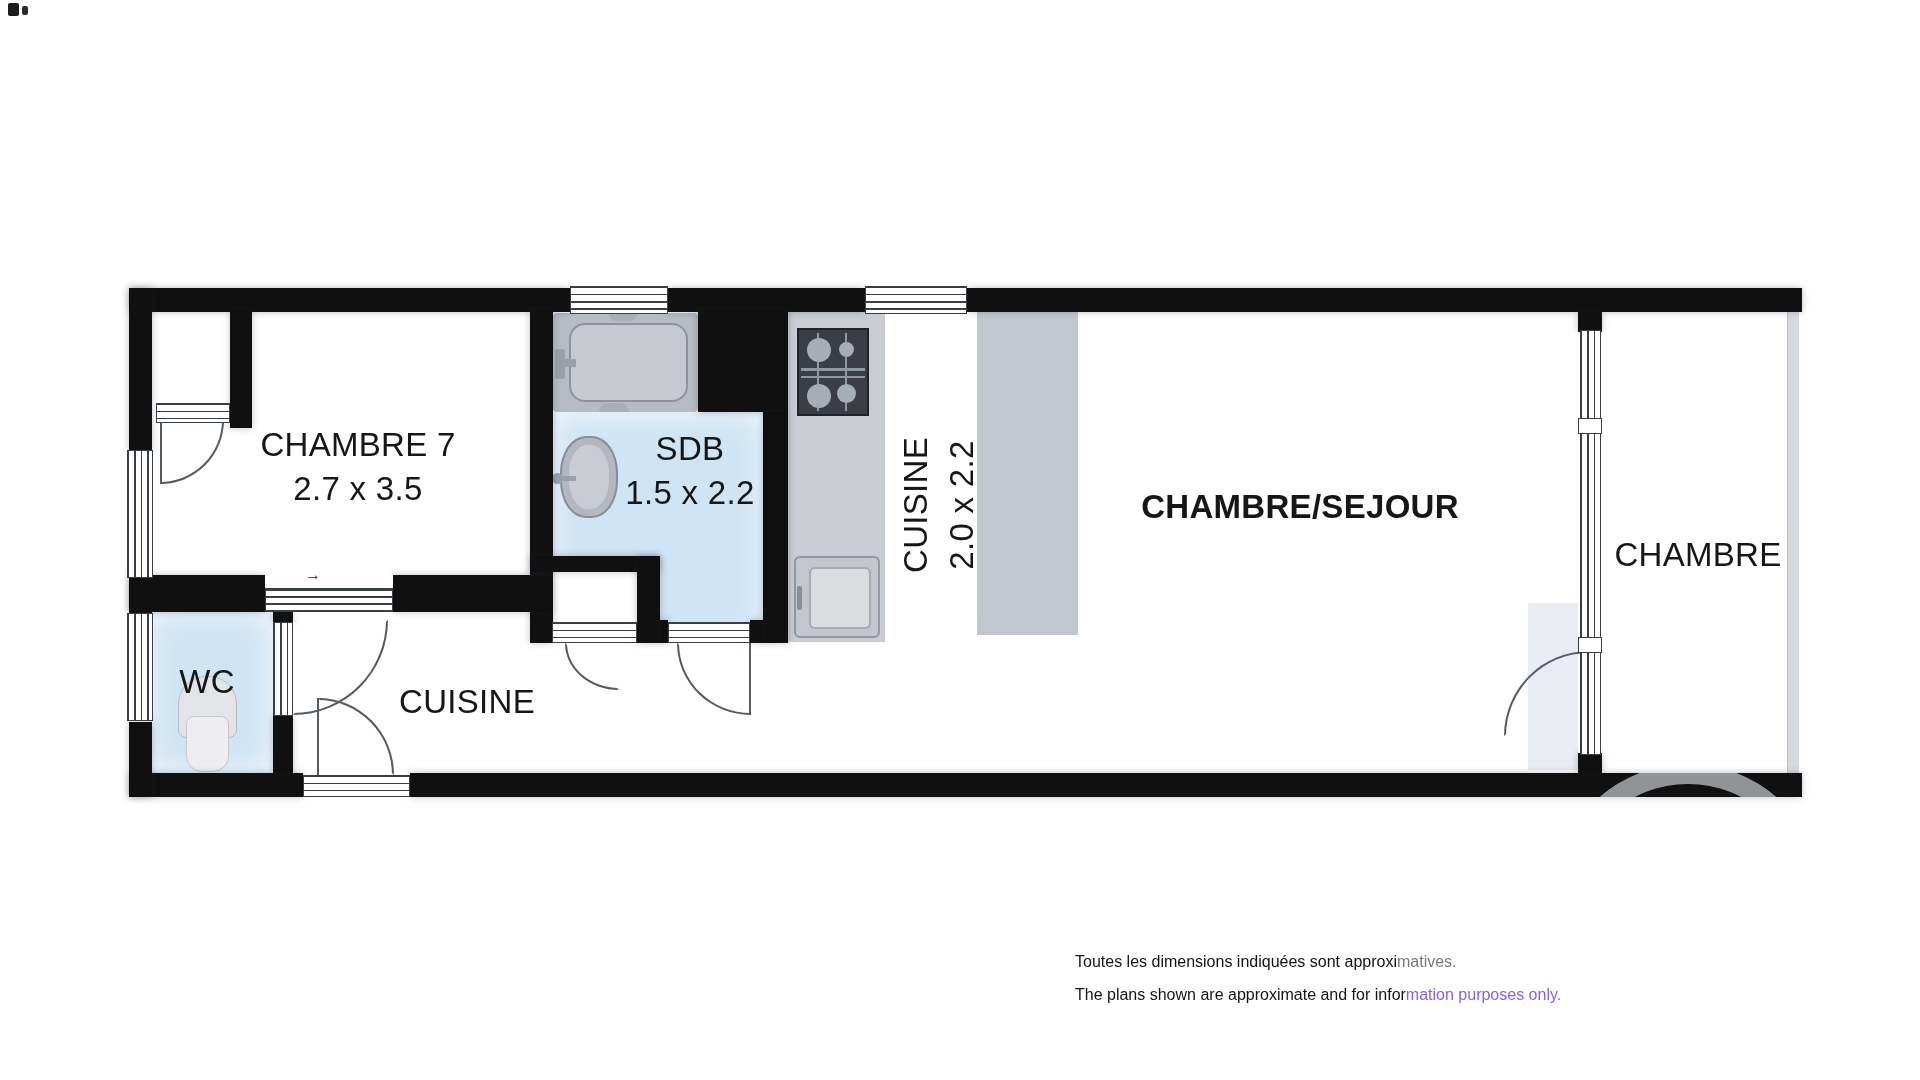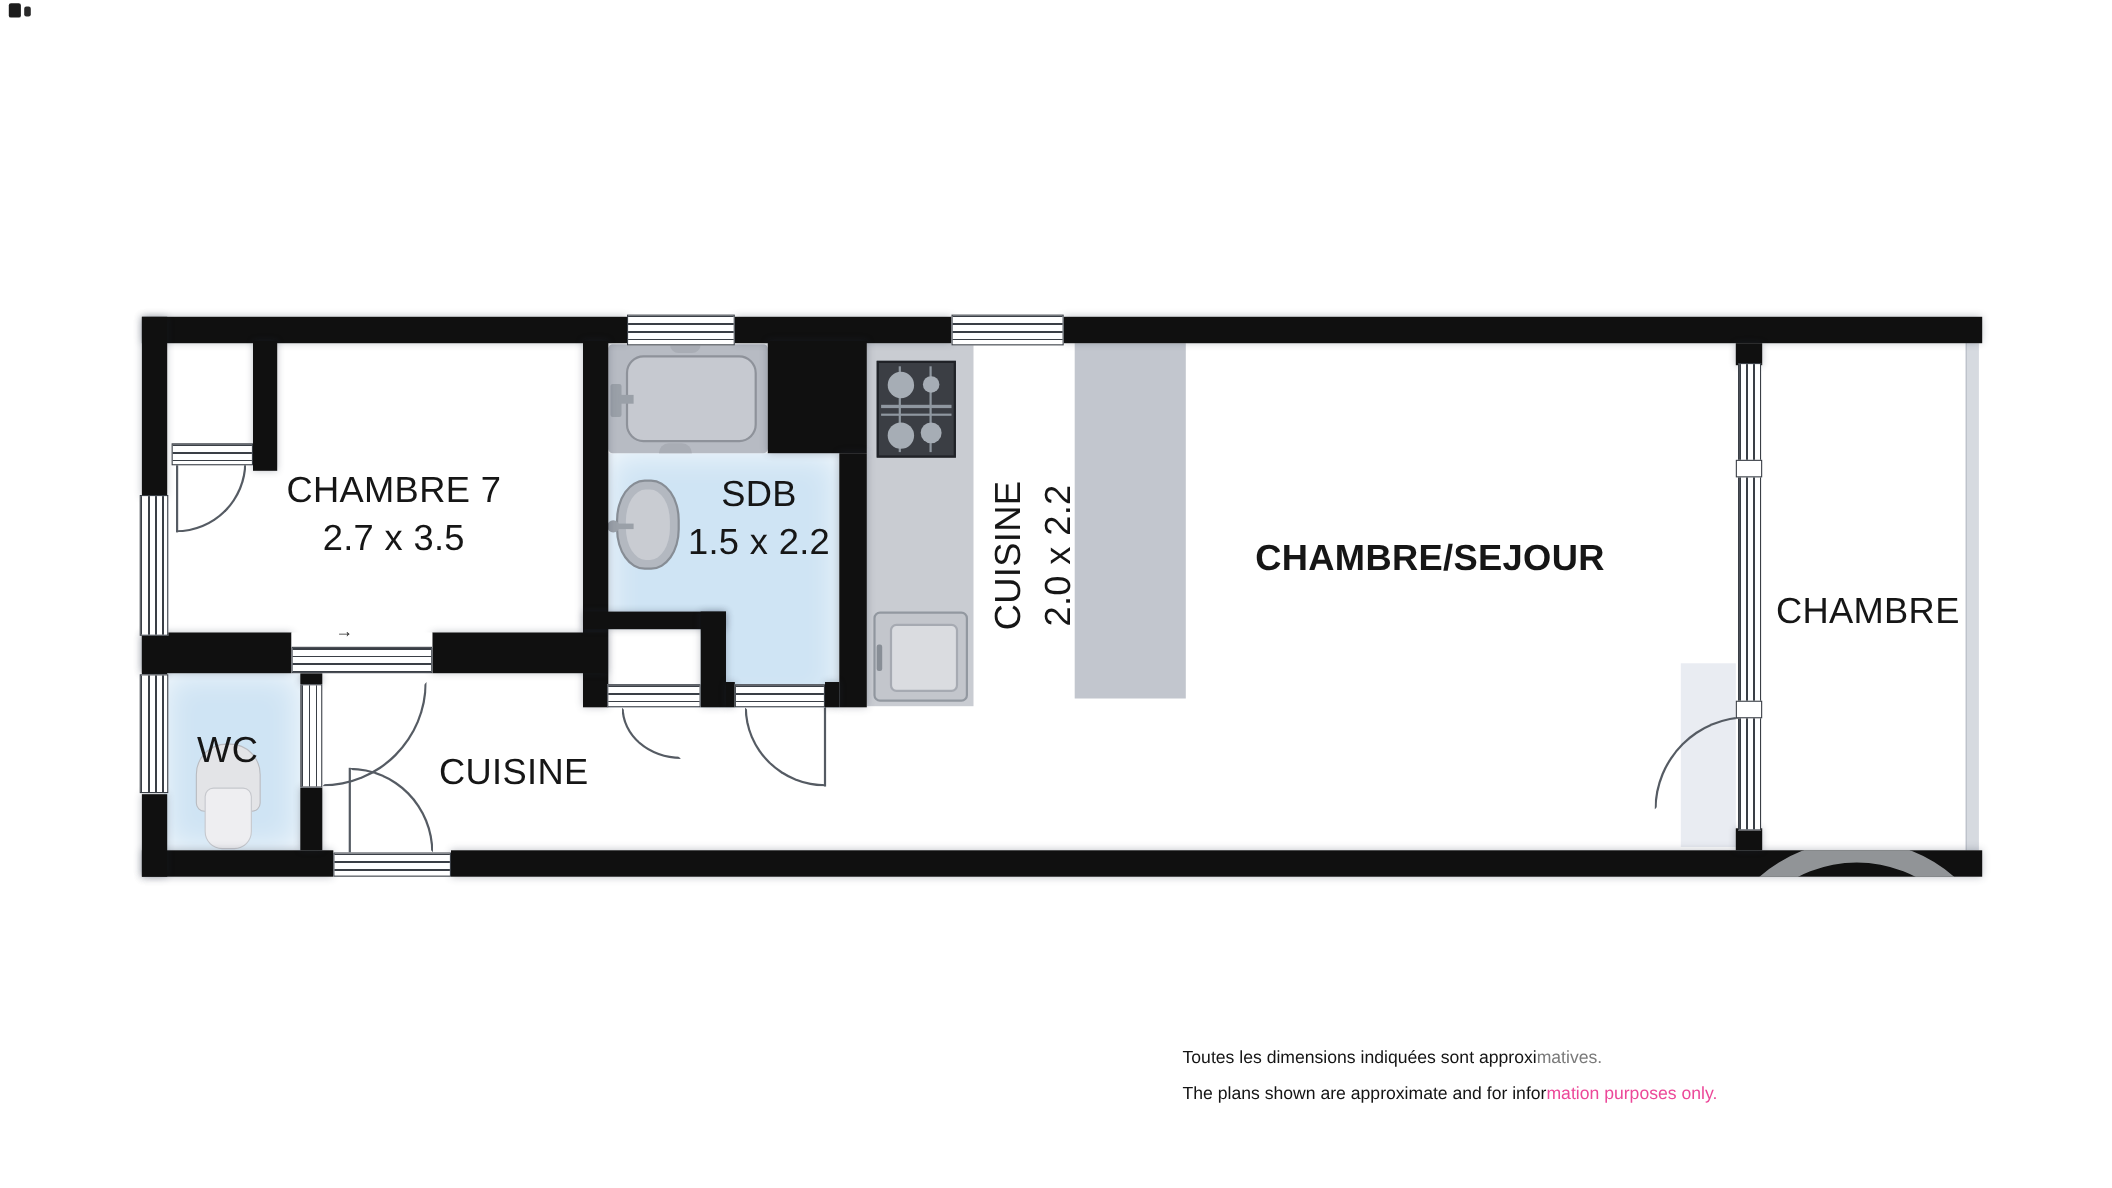--- a/index.html
+++ b/index.html
@@ -18,21 +18,21 @@
   .arc-tr{border-top-color:#555b63;border-right-color:#555b63;border-radius:0 100% 0 0;}
   .arc-tl{border-top-color:#555b63;border-left-color:#555b63;border-radius:100% 0 0 0;}
   .leaf{position:absolute;background:#555b63;width:2px;}
   .room-label{position:absolute;color:#161616;font-size:33px;line-height:44px;text-align:center;
     letter-spacing:.3px;white-space:nowrap;}
   .rot{transform:rotate(-90deg);transform-origin:center center;}
   .fixture{position:absolute;box-sizing:border-box;}
   .burner{position:absolute;border-radius:50%;background:#a6adb5;}
   .sline{position:absolute;background:#8f97a0;}
   .disclaimer{position:absolute;left:1075px;top:945px;font-size:16px;line-height:33px;color:#141414;}
-  .dim-gray{color:#ec4899;}
+  .dim-gray{color:#8b5cf6;}
   .wm-clip{position:absolute;overflow:hidden;}
   .wm-ring{position:absolute;border-radius:50%;box-sizing:border-box;
     border:20px solid rgba(168,171,175,.85);}
 </style>
 </head>
 <body>
 
 <div class="abs" style="left:0;top:0;width:1920px;height:1080px;">
 
   <div class="abs" style="left:8px;top:3px;width:11px;height:13px;background:#1c1c1c;border-radius:2px;"></div>

